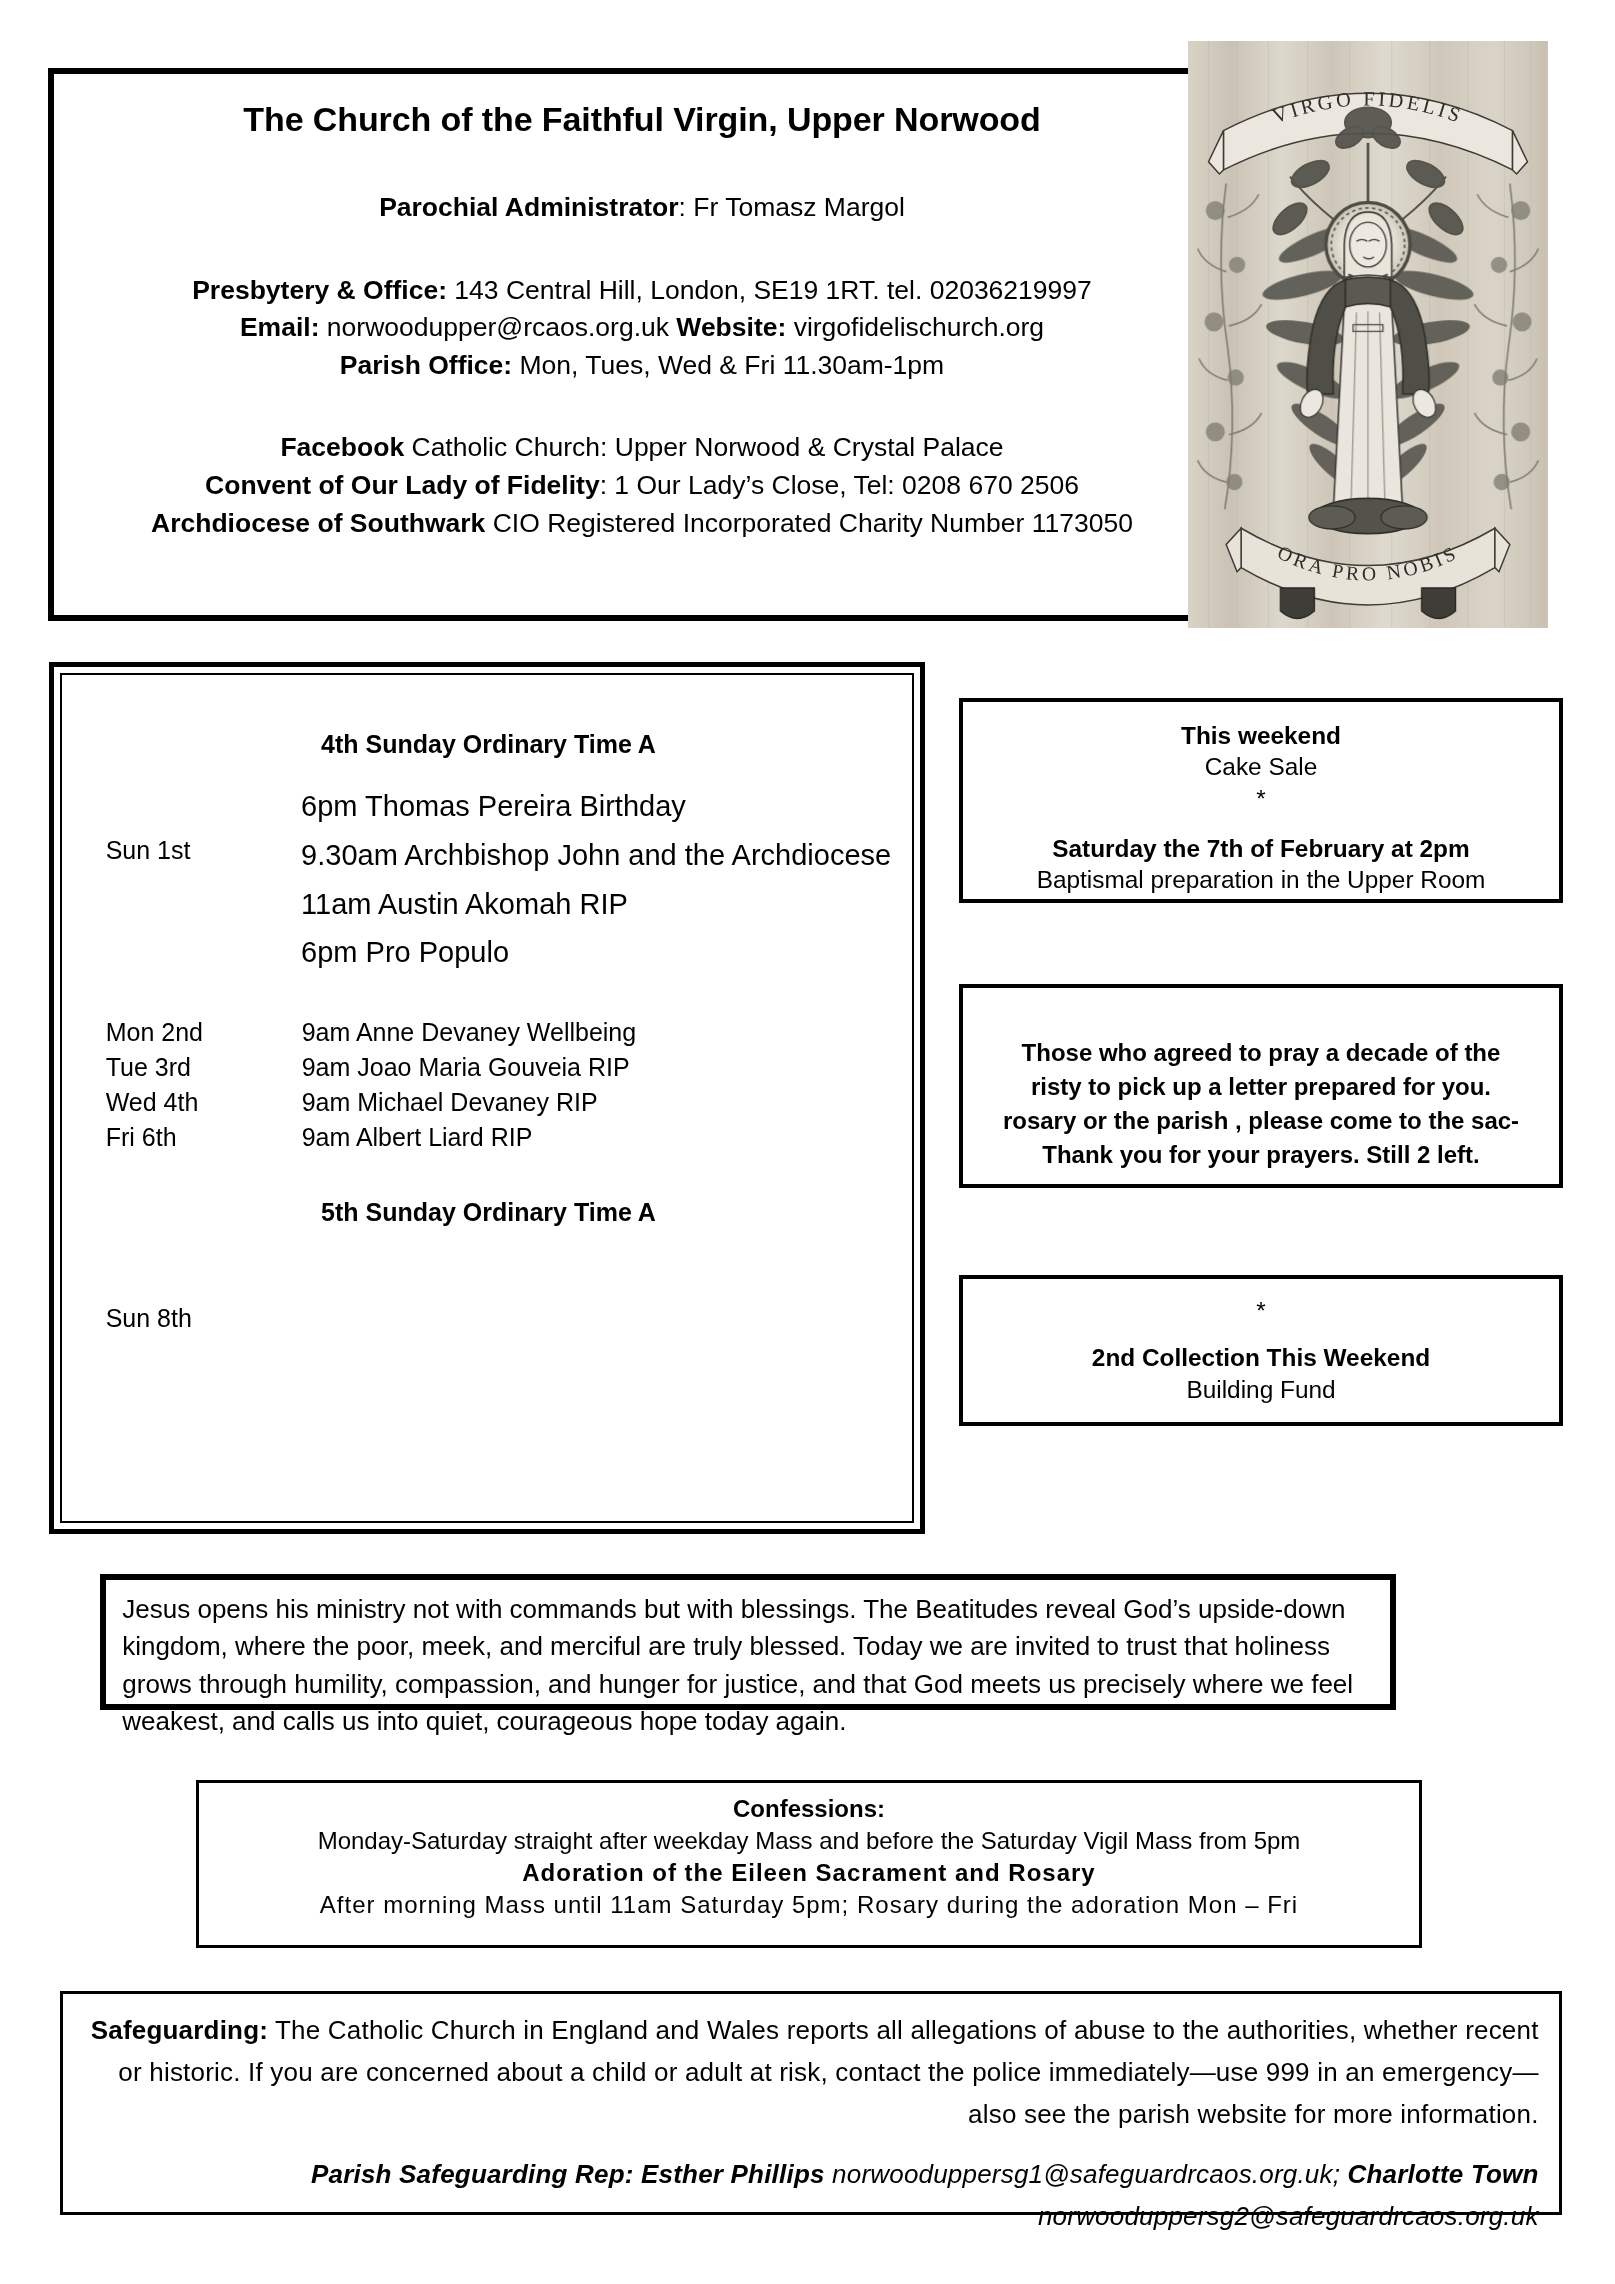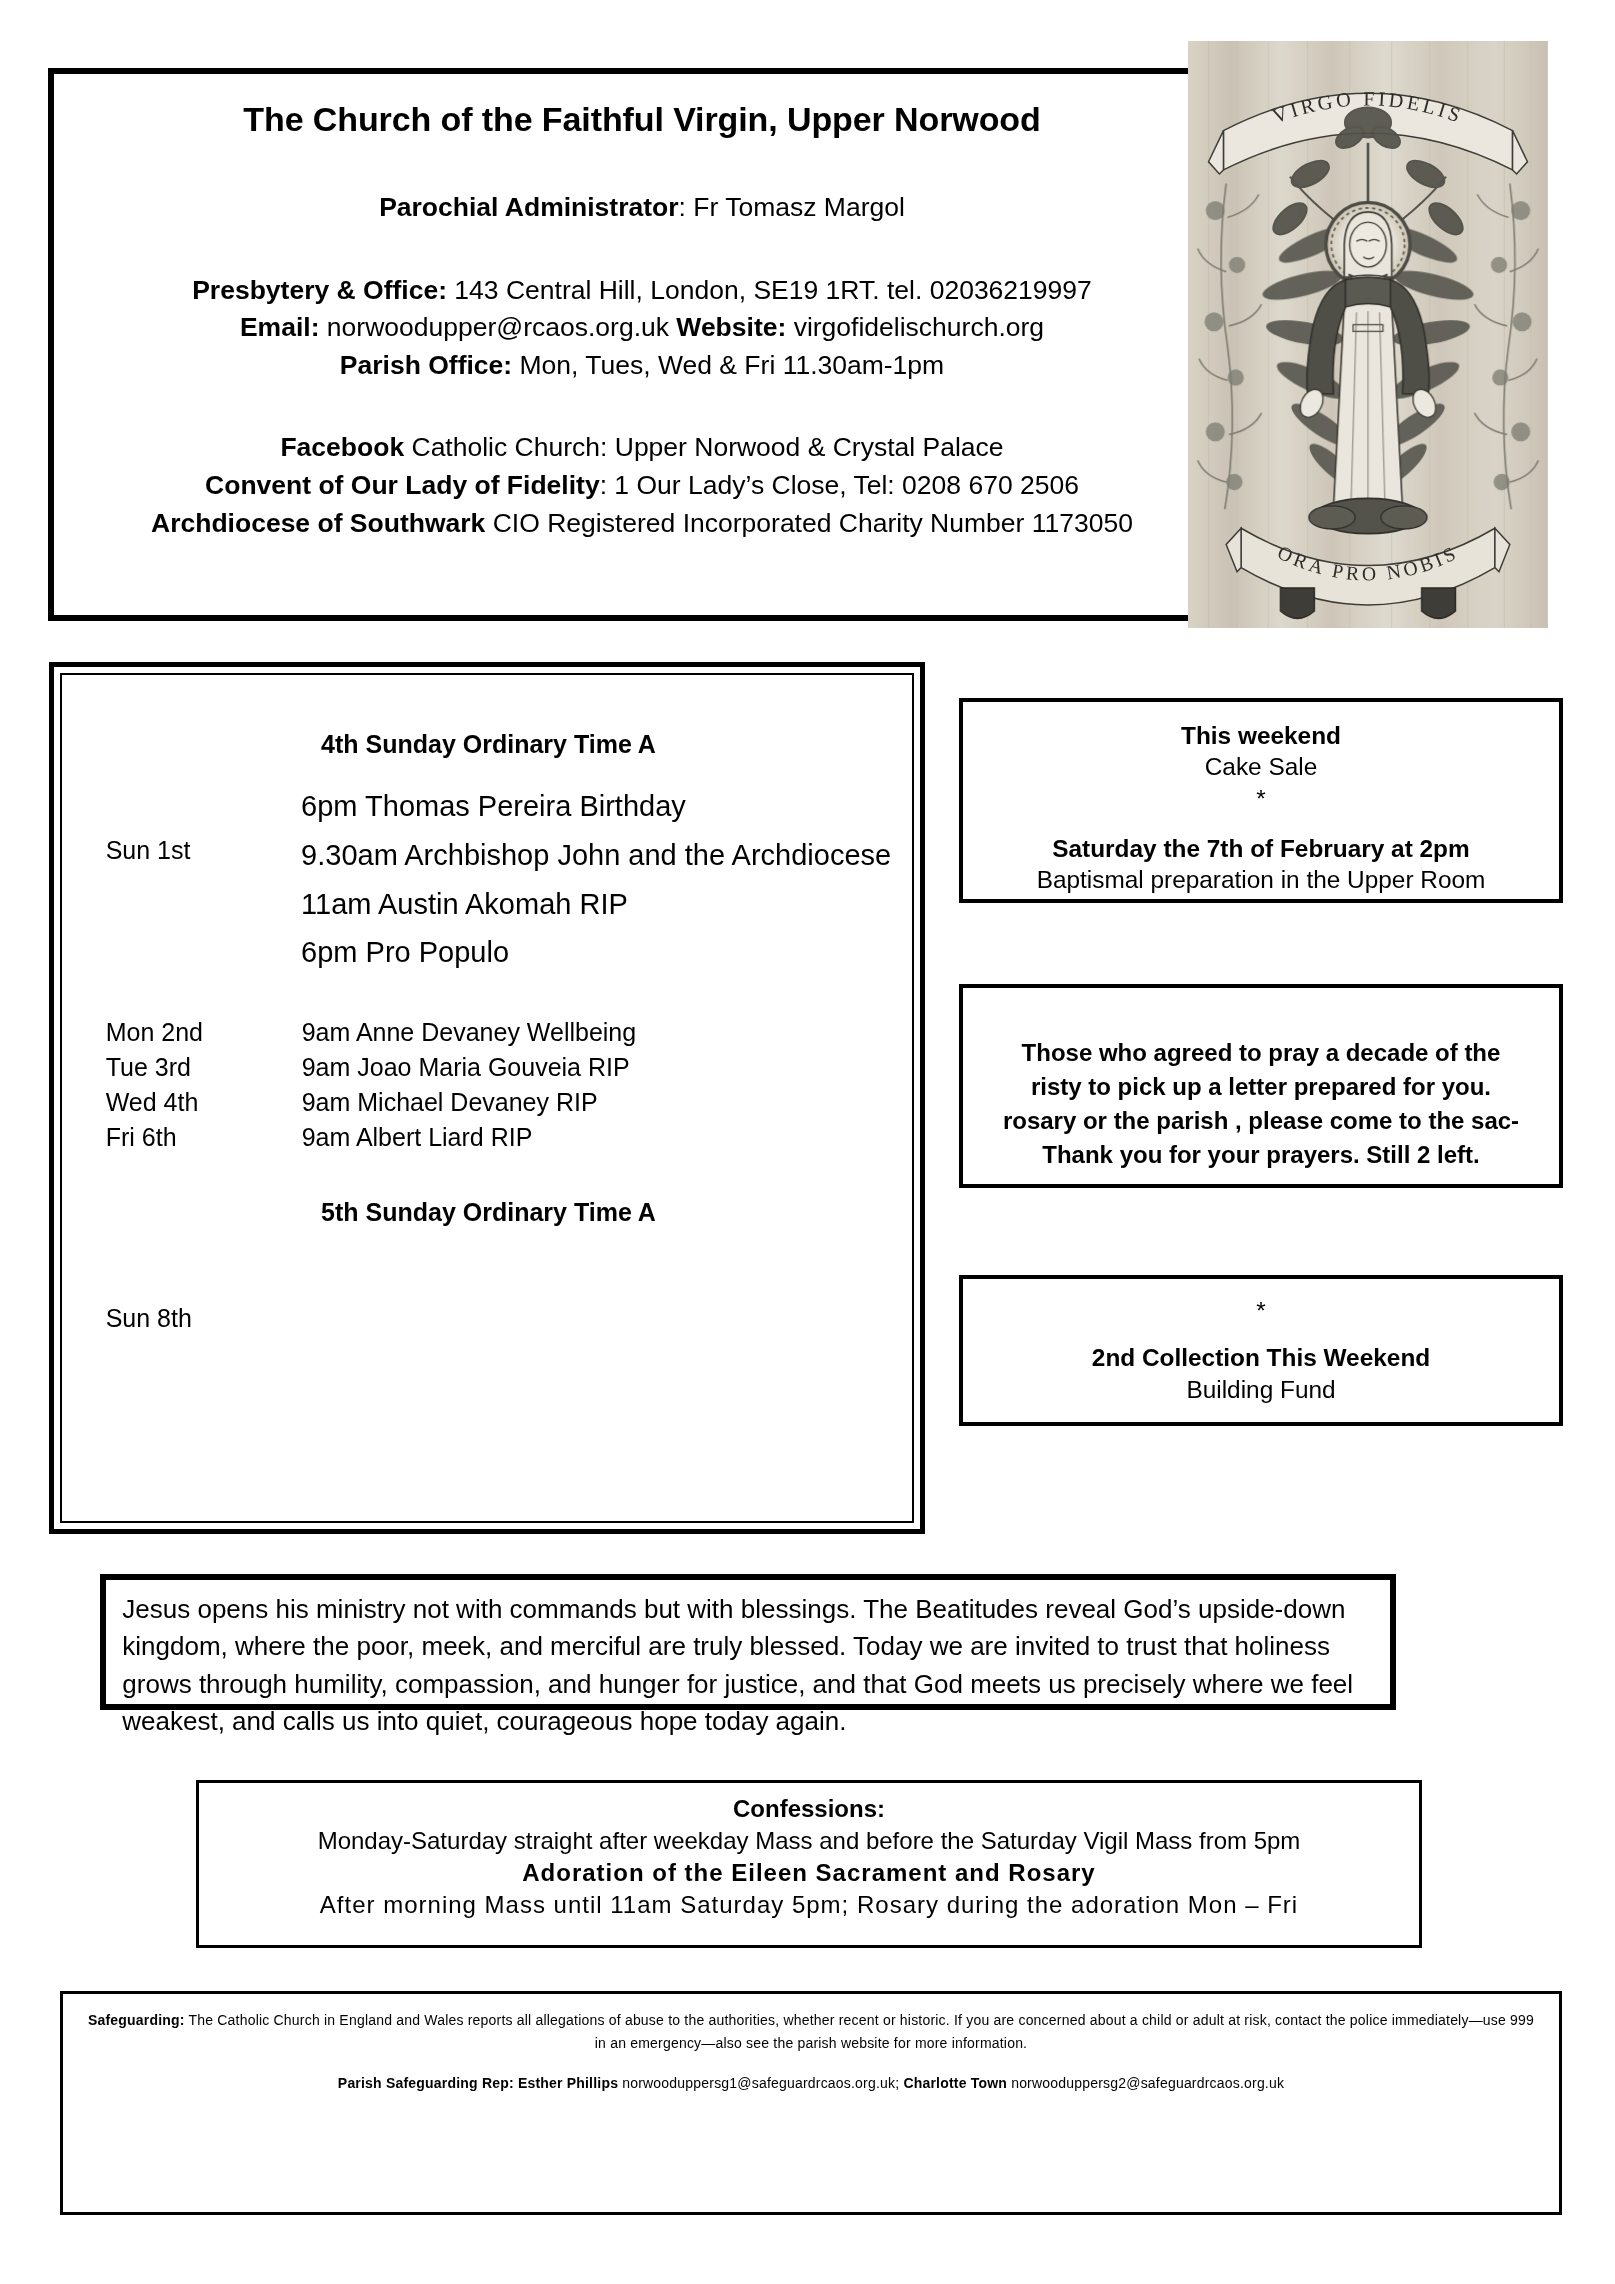--- a/index.html
+++ b/index.html
@@ -197,26 +197,26 @@
     position: absolute;
     left: 60px; top: 1991px;
     width: 1502px; height: 224px;
     border: 3.4px solid #000;
     box-sizing: border-box;
     background: #fff;
     padding: 15px 20.4px 0 20.4px;
   }
   .safeguarding p {
     margin: 0 0 17.7px 0;
-    font-size: 14px;
+    font-size: 26px;
     line-height: 1.62;
-    text-align: center;
+    text-align: right;
     letter-spacing: 0.2px;
   }
-  .safeguarding p:last-child { margin-bottom: 0; }
+  .safeguarding p:last-child { margin-bottom: 0; font-style: italic; }
 </style>
 </head>
 <body>
 
 <div class="header-wrap">
   <div class="header-box">
     <div class="header-inner">
       <div class="parish-title">The Church of the Faithful Virgin, Upper Norwood</div>
       <div class="hdr-gap-lg"></div>
       <div class="hdr-line"><b>Parochial Administrator</b><span>: Fr Tomasz Margol</span></div>

